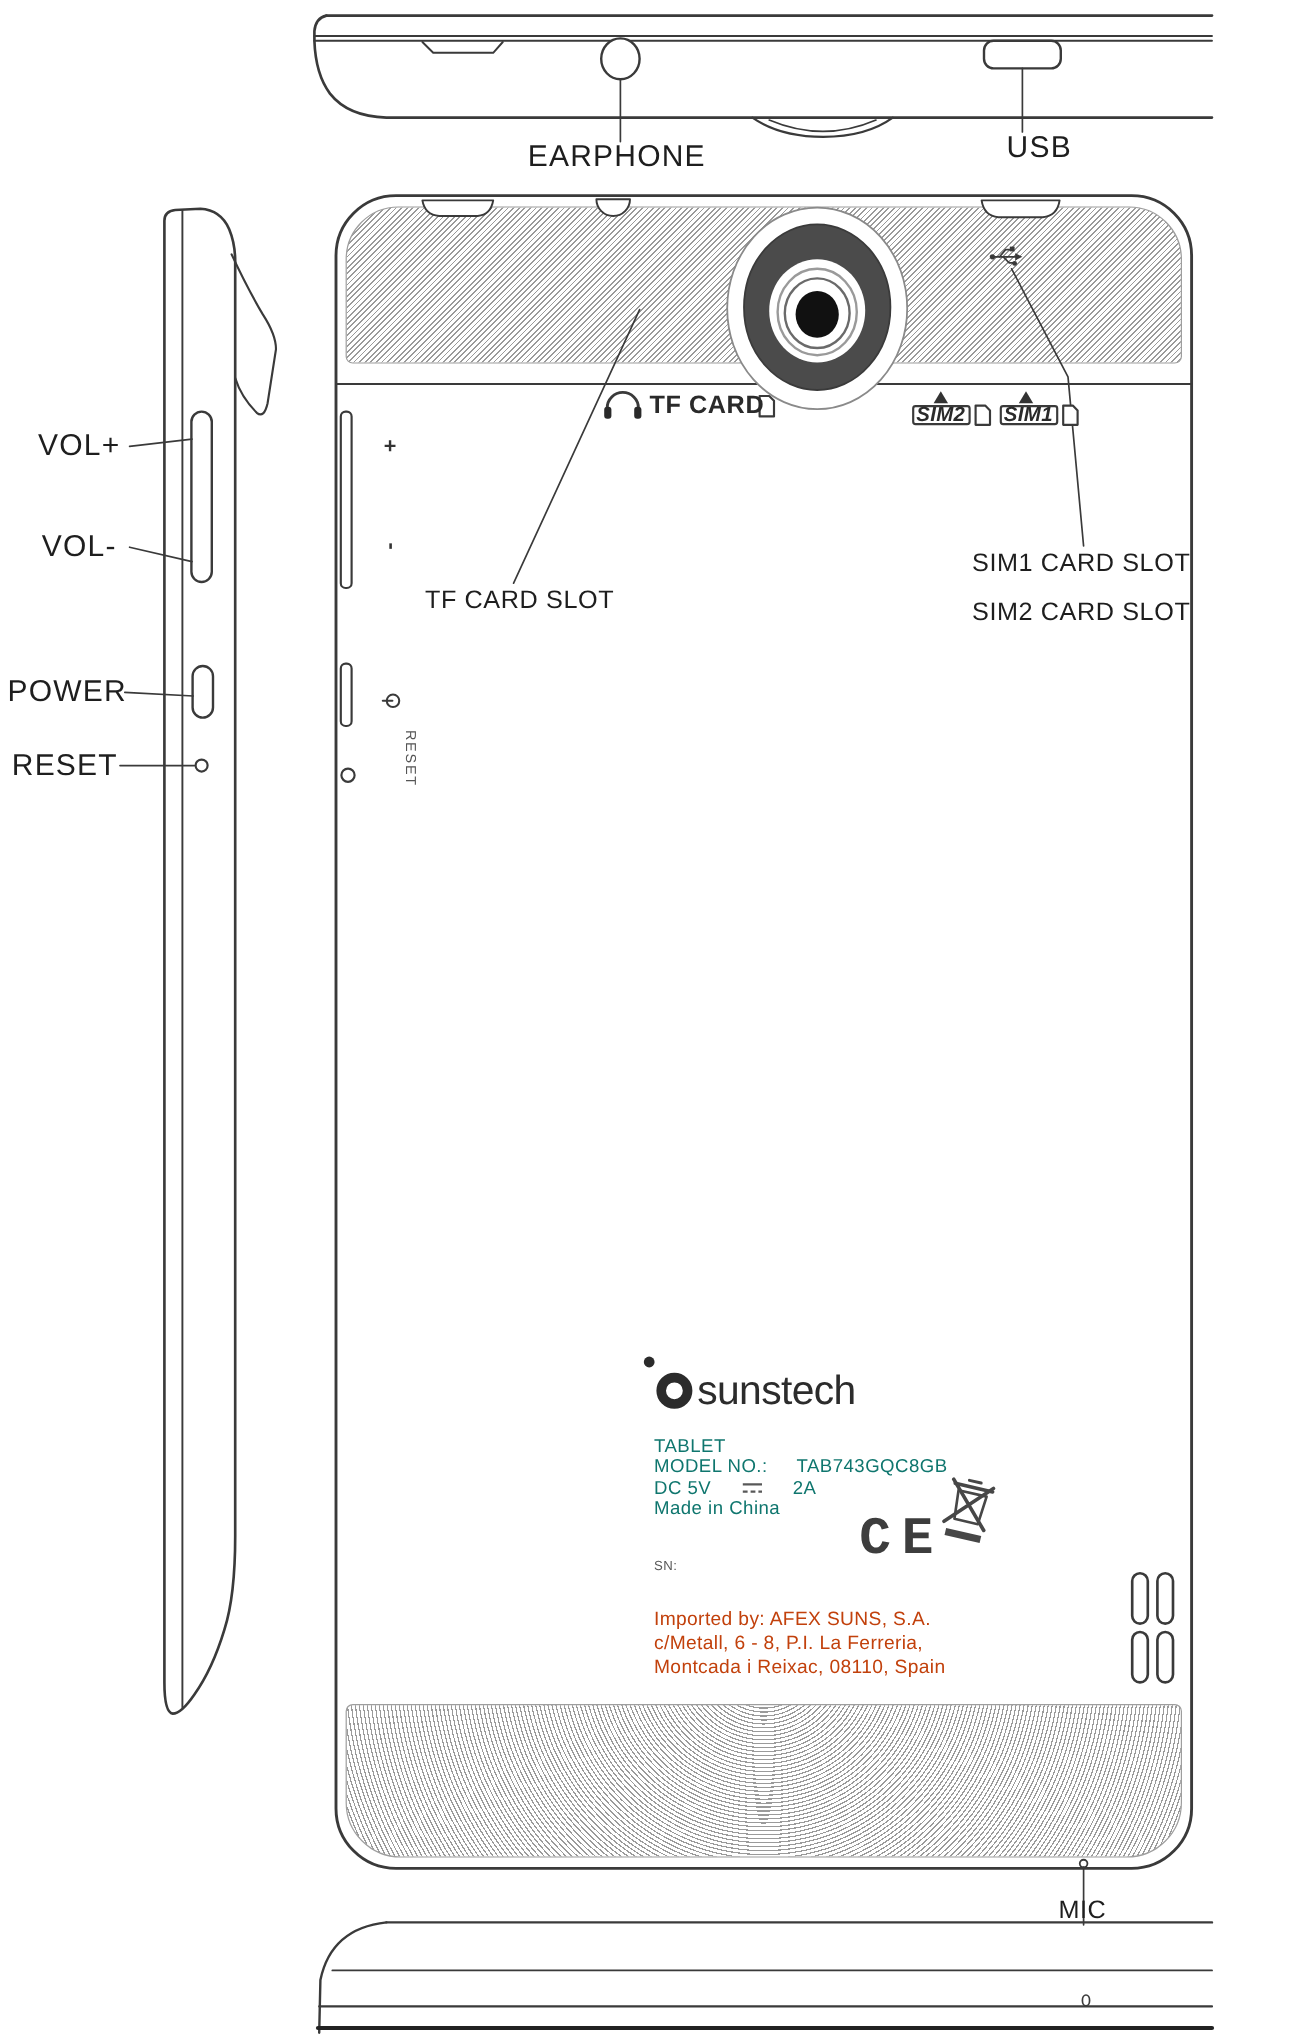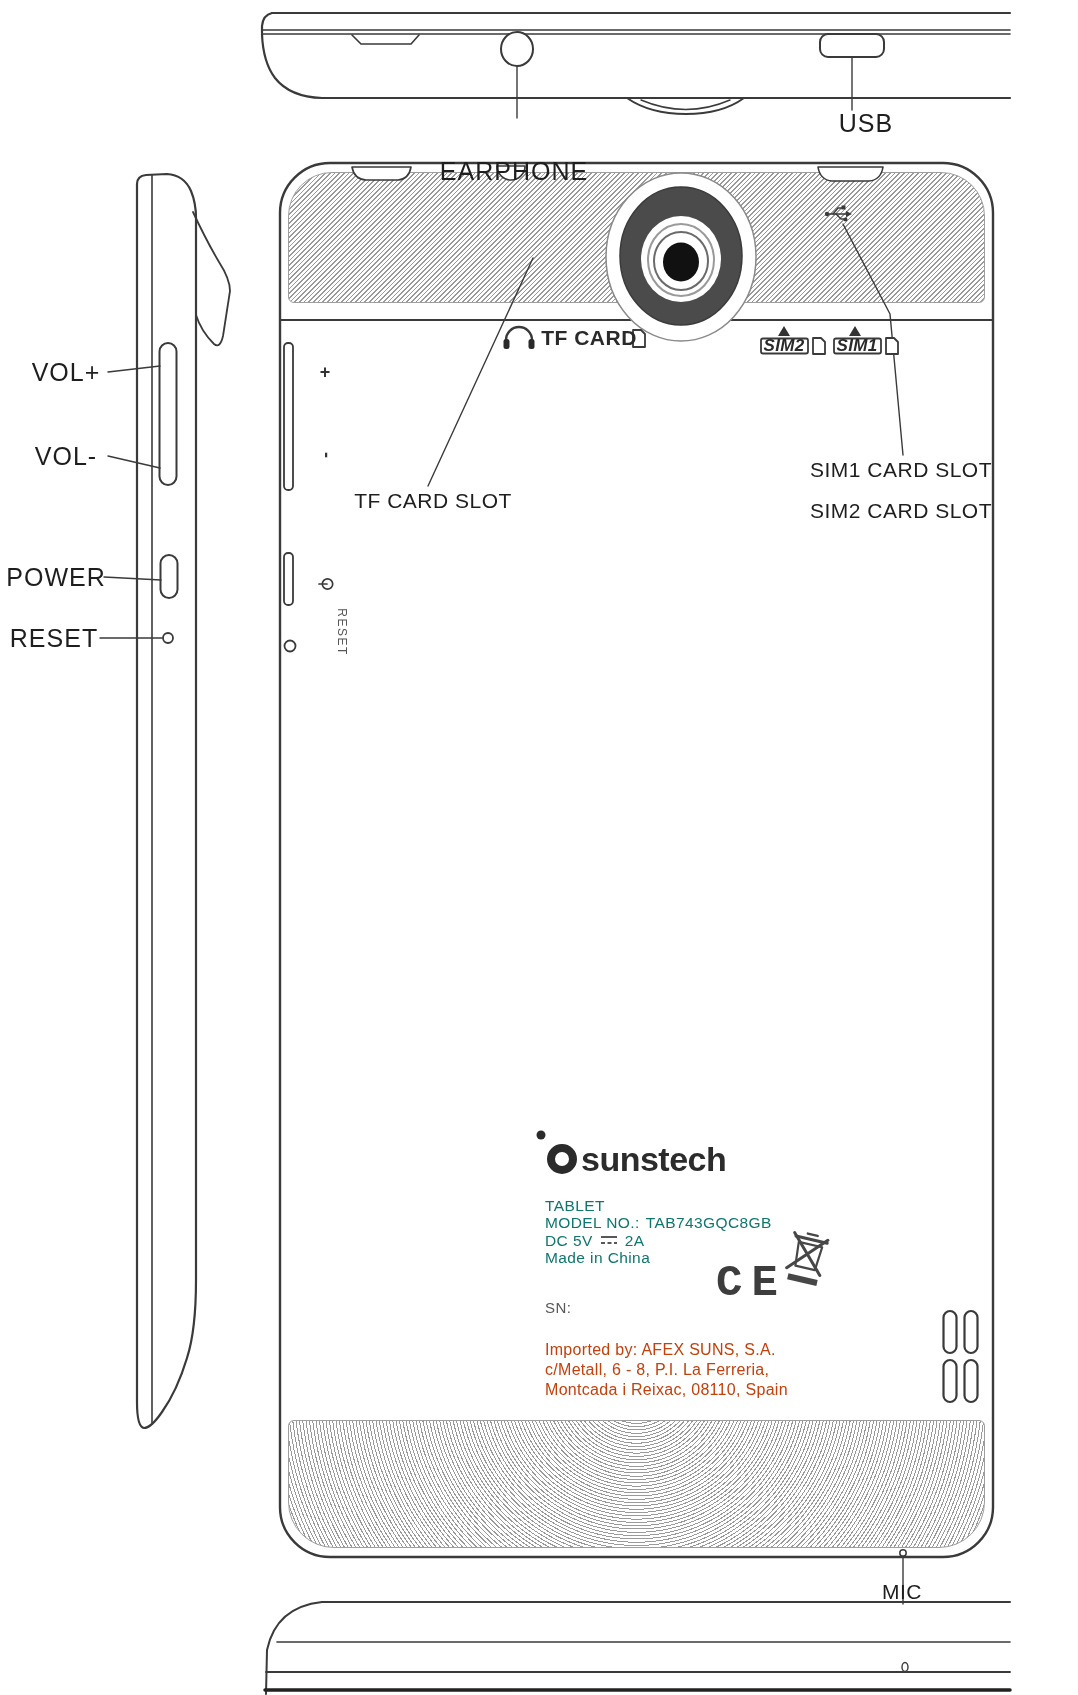--- a/index.html
+++ b/index.html
@@ -40,28 +40,28 @@
     color:#333;font-size:18px;font-weight:600;
   }
   .mark.rot{transform:translate(-50%,-50%) rotate(90deg);}
   .reset-vert{
     position:absolute;transform:translate(-50%,-50%) rotate(90deg);
     color:#555;font-size:12px;letter-spacing:1.5px;white-space:nowrap;
   }
   
   .brand-text{
     position:absolute;left:581px;top:1140px;
-    color:#2c2c2c;font-size:34px;font-weight:700;letter-spacing:-0.5px;
+    color:#2c2c2c;font-size:34px;font-weight:400;letter-spacing:-0.5px;
   }
   .plate{
     position:absolute;left:545px;top:1197px;
     color:#0f766e;font-size:15.5px;letter-spacing:0.4px;line-height:17.3px;white-space:nowrap;
   }
-  .plate .row{display:flex;align-items:center;gap:6px;}
-  .sn{position:absolute;left:545px;top:1299px;color:#585858;font-size:15px;letter-spacing:0.4px;}
+  .plate .row{display:flex;align-items:center;gap:24px;}
+  .sn{position:absolute;left:545px;top:1299px;color:#585858;font-size:11px;letter-spacing:0.4px;}
   .importer{
     position:absolute;left:545px;top:1340px;
     color:#c2410c;font-size:16px;letter-spacing:0.3px;line-height:20px;white-space:nowrap;
   }
   .ce{
     position:absolute;left:716px;top:1258px;
     color:#3d3d3d;font-size:44px;font-weight:600;letter-spacing:9px;
     font-family:Liberation Mono, monospace;
   }
   .mic-lbl{z-index:5;}
@@ -187,21 +187,21 @@
         <path d="M322,1602 H1010" stroke-width="2"></path>
         <path d="M322,1602 Q276,1607 267,1650 L266,1694" stroke-width="2"></path>
         <path d="M277,1642 H1010" stroke-width="1.6"></path>
         <path d="M266,1672 H1010" stroke-width="1.8"></path>
         <path d="M265,1690 H1010" stroke-width="3.5" stroke="#222222"></path>
         <ellipse cx="905" cy="1667" rx="3" ry="4.5" fill="#ffffff" stroke-width="1.4"></ellipse>
       </g>
     </g>
   </svg>
 
-  <div class="lbl" style="left:514px;top:131px;margin-top:40px;">EARPHONE</div>
+  <div class="lbl" style="left:514px;top:131px;">EARPHONE</div>
   <div class="lbl" style="left:866px;top:123px;">USB</div>
 
   <div class="lbl" style="left:66px;top:372px;">VOL+</div>
   <div class="lbl" style="left:66px;top:456px;">VOL-</div>
   <div class="lbl" style="left:56px;top:577px;">POWER</div>
   <div class="lbl" style="left:54px;top:638px;">RESET</div>
 
   <div class="lbl small" style="left:433px;top:501px;">TF CARD SLOT</div>
   <div class="lbl small" style="left:901px;top:470px;">SIM1 CARD SLOT</div>
   <div class="lbl small" style="left:901px;top:511px;">SIM2 CARD SLOT</div>

